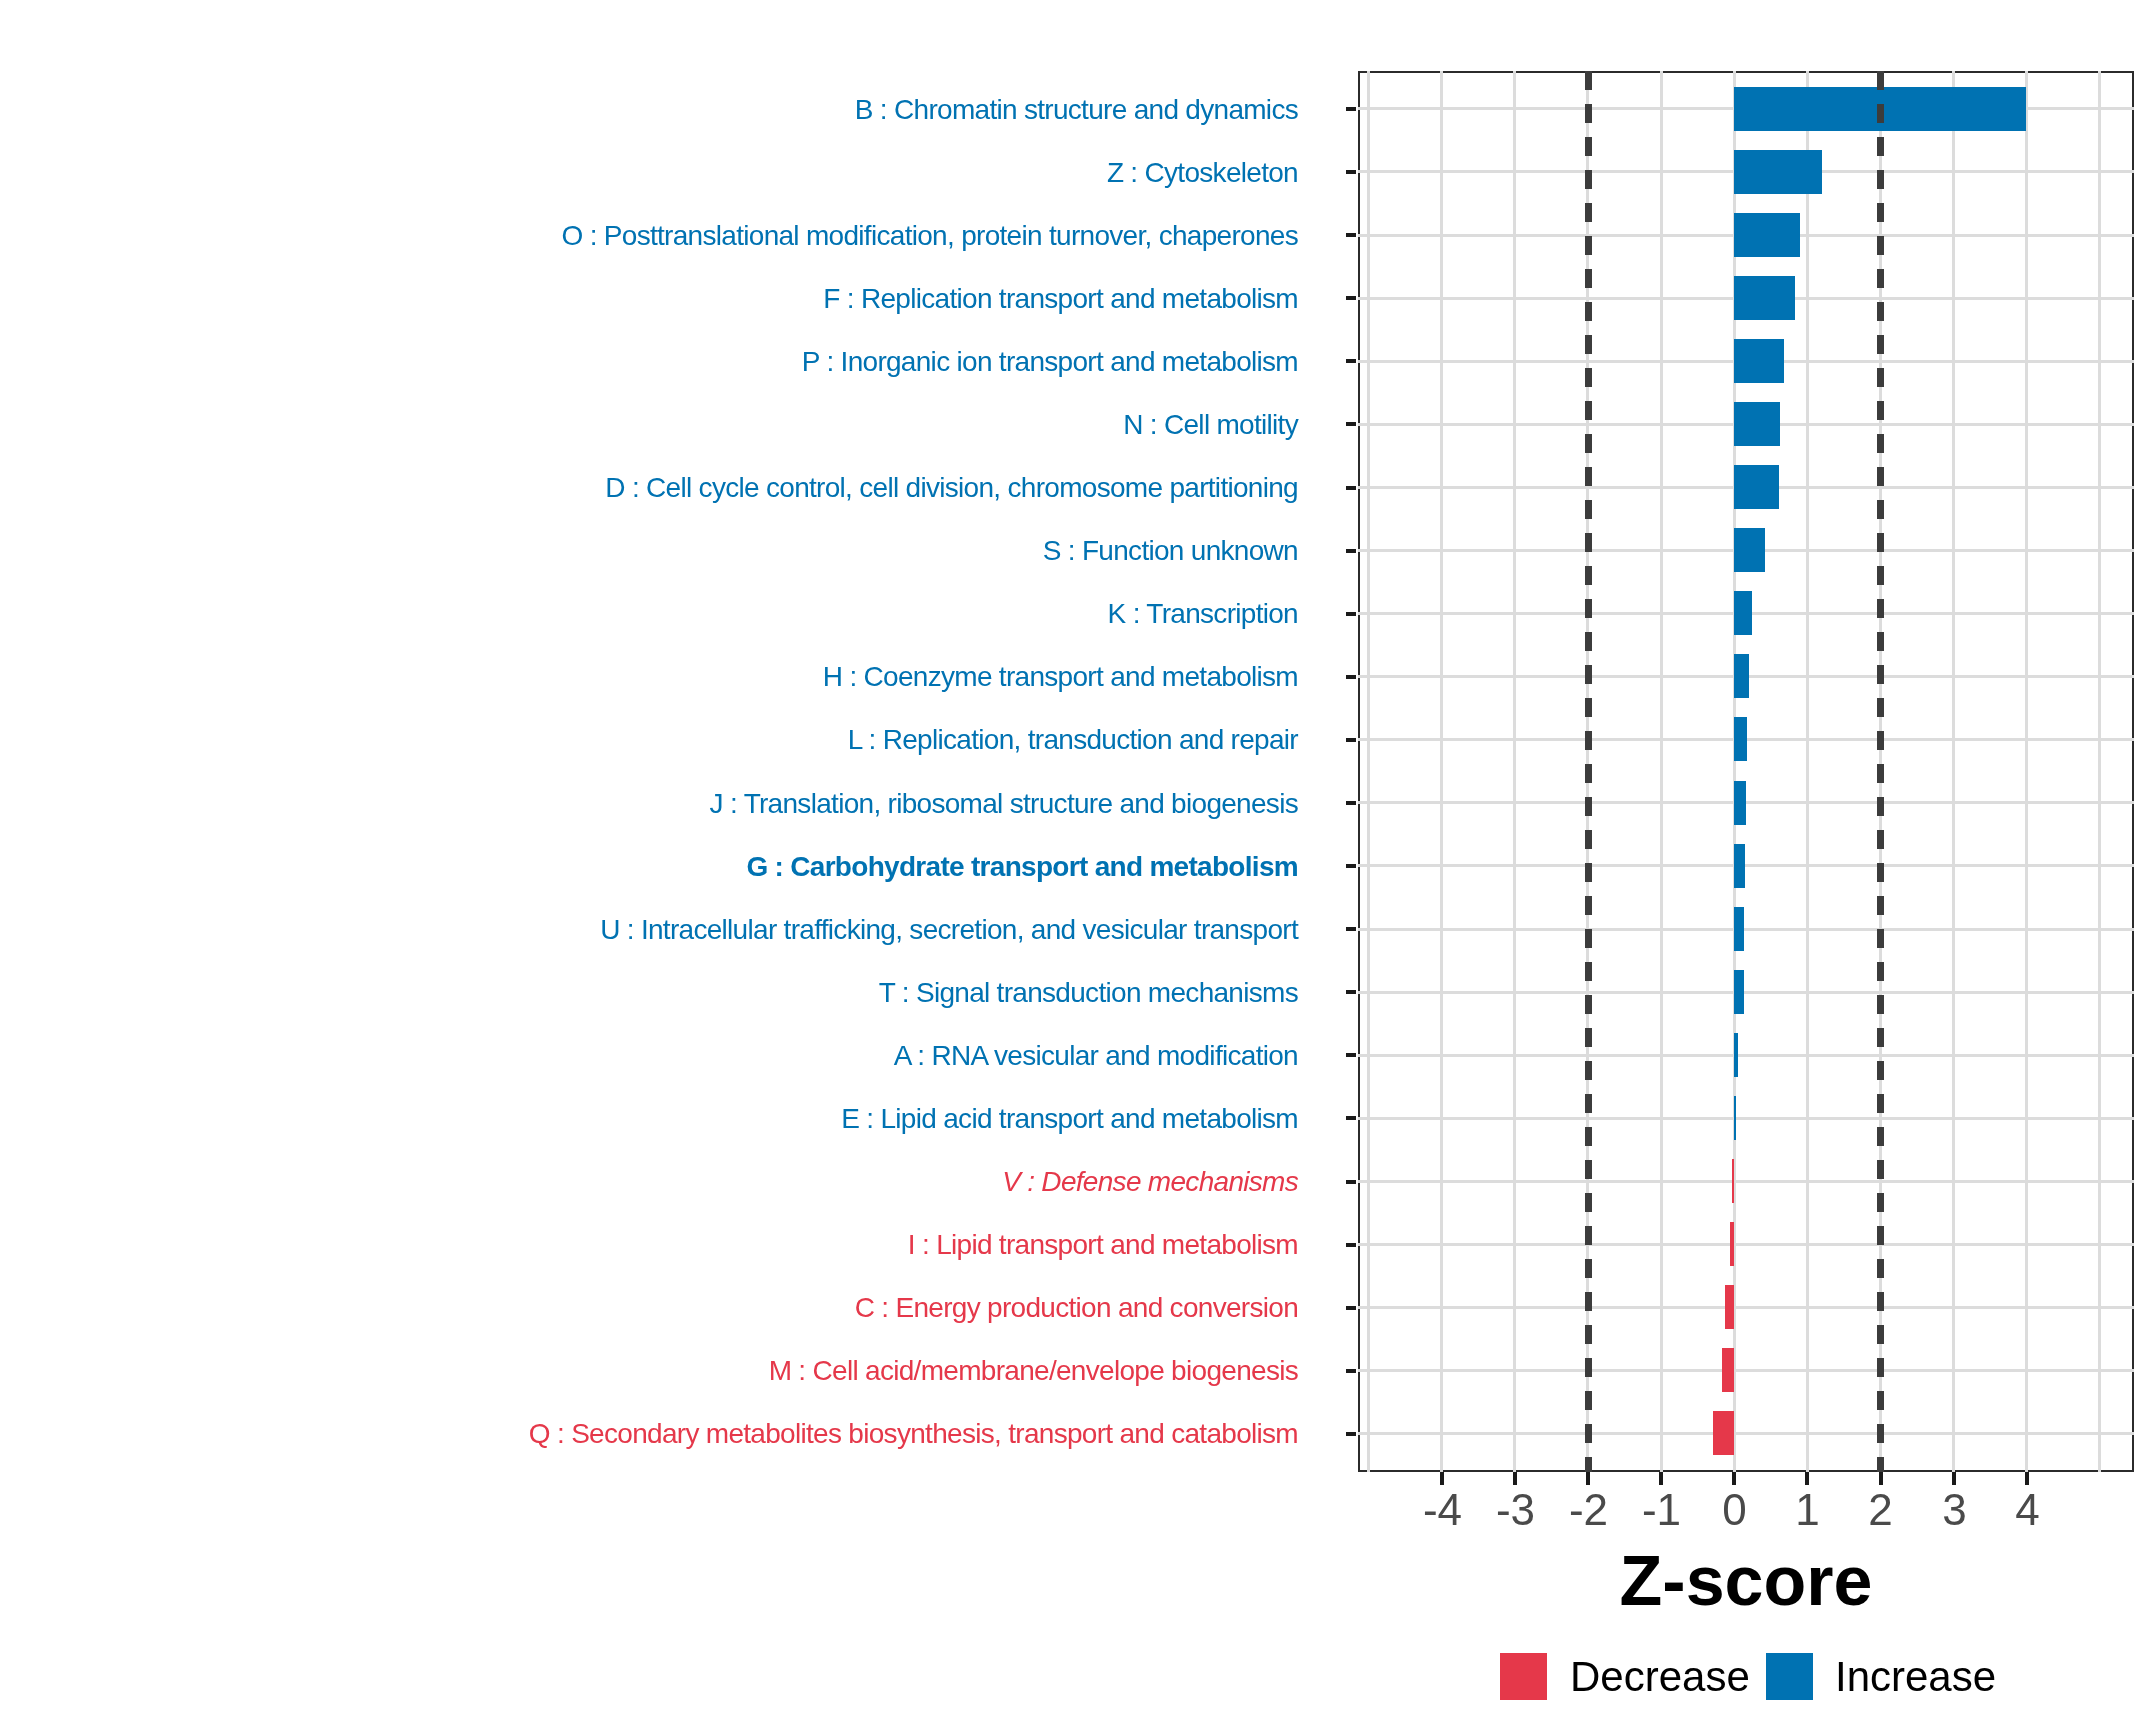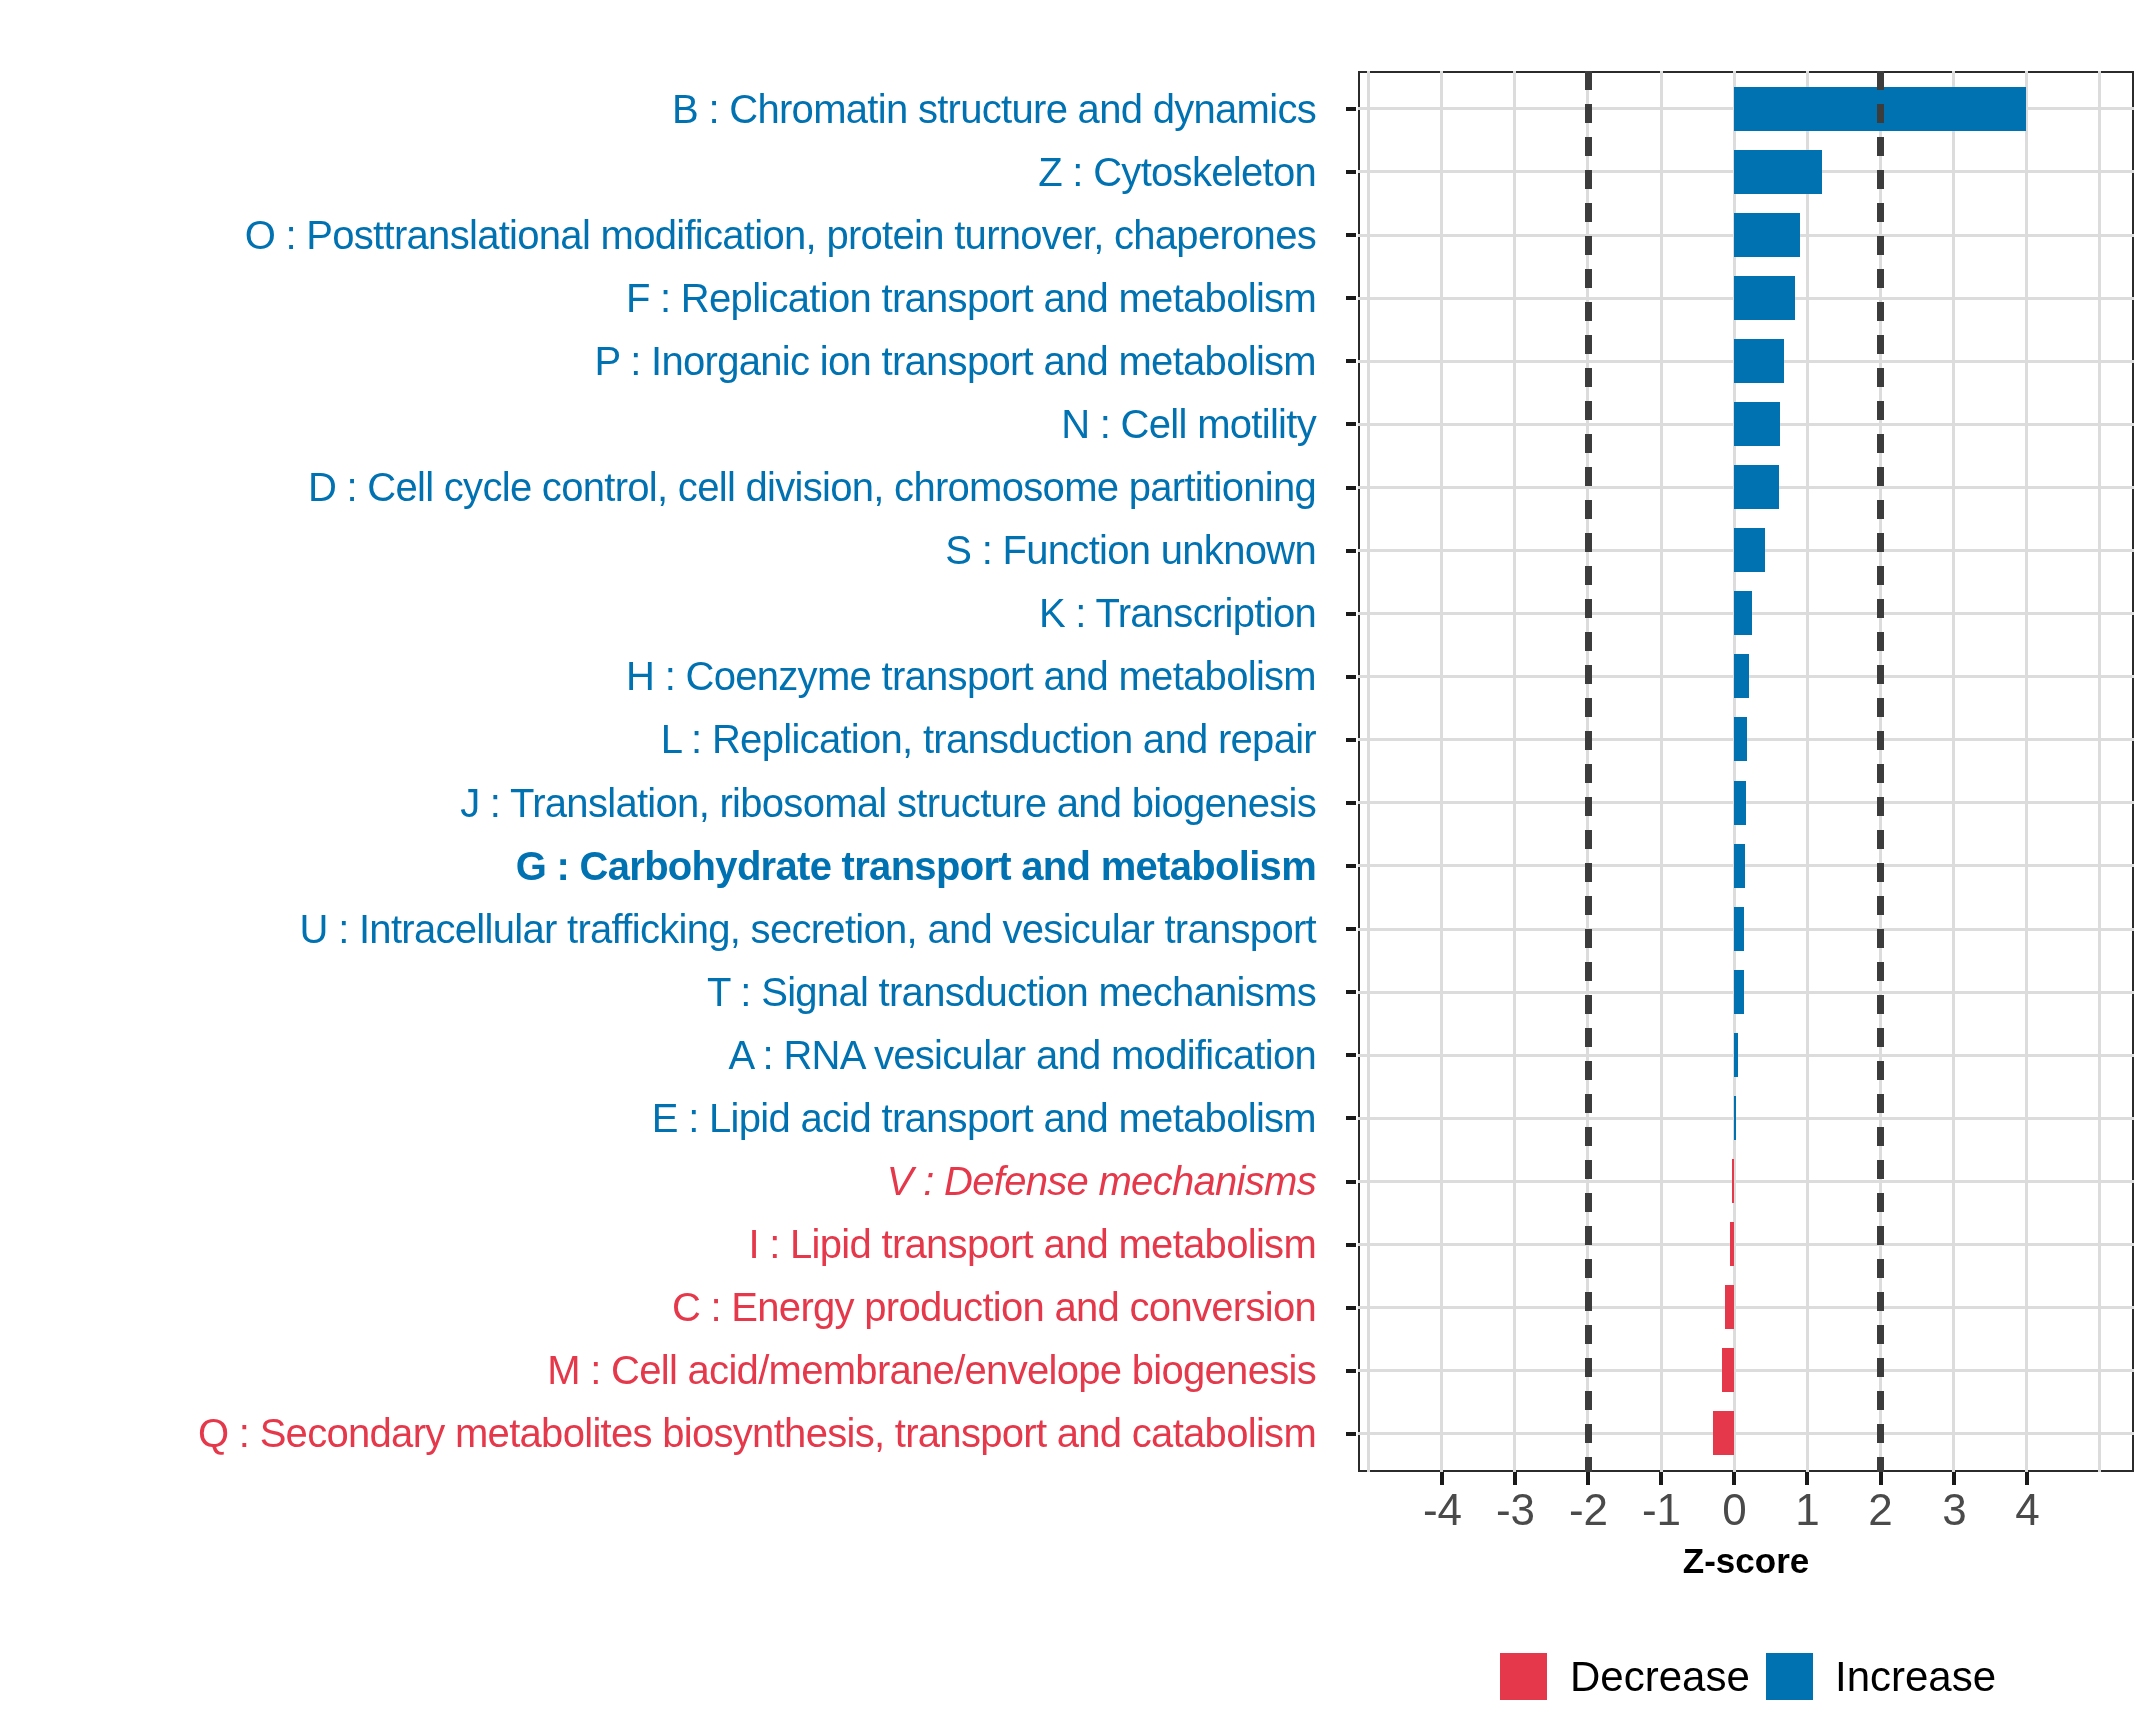--- a/index.html
+++ b/index.html
@@ -18,34 +18,34 @@
     box-sizing:border-box;
   }
   .gridline-v{position:absolute;top:71px;height:1401px;width:2.9px;background:#dcdcdc;}
   .gridline-h{position:absolute;left:1358px;width:776px;height:2.9px;background:#dcdcdc;}
   .bar{position:absolute;height:44px;}
   .refline{
     position:absolute;top:71px;height:1401px;width:6.5px;
     background:repeating-linear-gradient(to bottom,#3c3c3c 0px,#3c3c3c 18.6px,transparent 18.6px,transparent 33px);
   }
   .ylabel{
-    position:absolute;right:835px;height:65px;line-height:65px;
-    font-size:40px;letter-spacing:-0.7px;white-space:nowrap;
+    position:absolute;right:853px;height:65px;line-height:65px;
+    font-size:28px;letter-spacing:-0.7px;white-space:nowrap;
   }
   .ylabel.increase{color:#0072B2;}
   .ylabel.decrease{color:#E5384A;}
   .ytick{position:absolute;width:10px;height:3.6px;background:#1a1a1a;left:1346px;}
   .xtick{position:absolute;width:3.6px;height:13px;background:#1a1a1a;top:1472px;}
   .xticklabel{
     position:absolute;top:1485px;width:115px;margin-left:-57px;
     text-align:center;font-size:44px;color:#4a4a4a;
   }
   #x-axis-title{
     position:absolute;left:1358px;top:1541px;width:776px;
-    text-align:center;font-size:35px;font-weight:bold;color:#000000;
+    text-align:center;font-size:70px;font-weight:bold;color:#000000;
   }
   .legend-swatch{position:absolute;width:47px;height:47px;}
   .legend-label{position:absolute;height:47px;line-height:47px;font-size:42px;color:#000000;white-space:nowrap;}
 </style>
 </head>
 <body>
 
 <div id="figure">
   <div id="panel"></div>
   <div id="gridlines">

